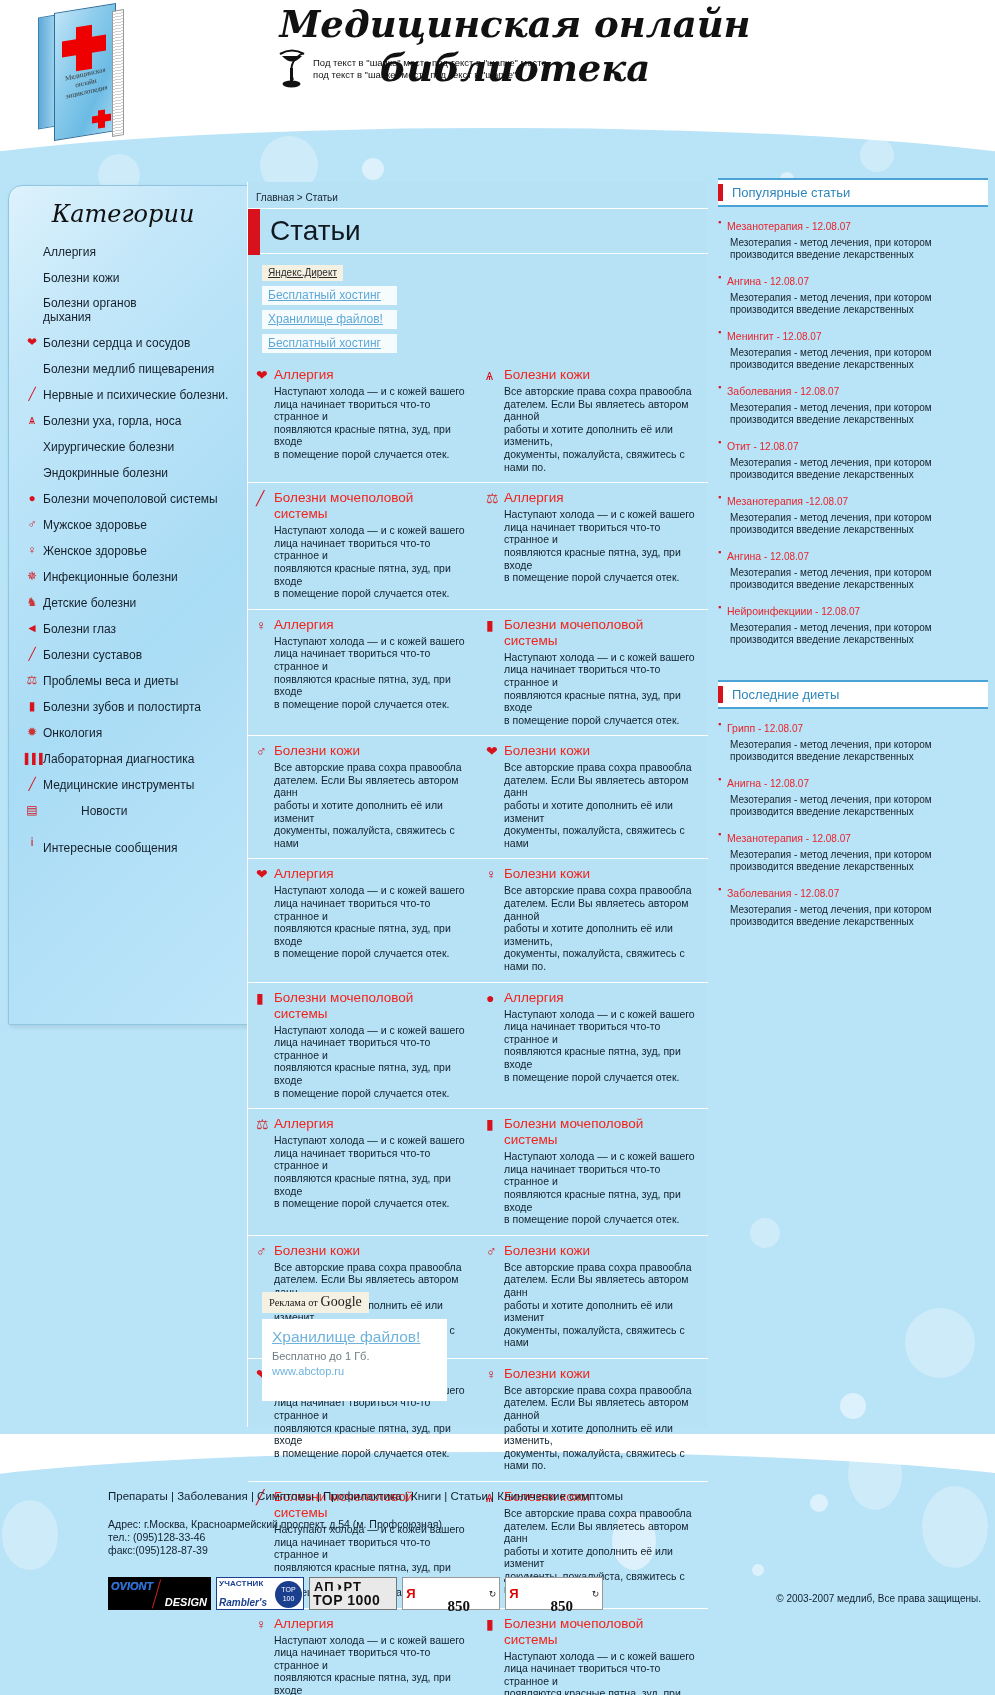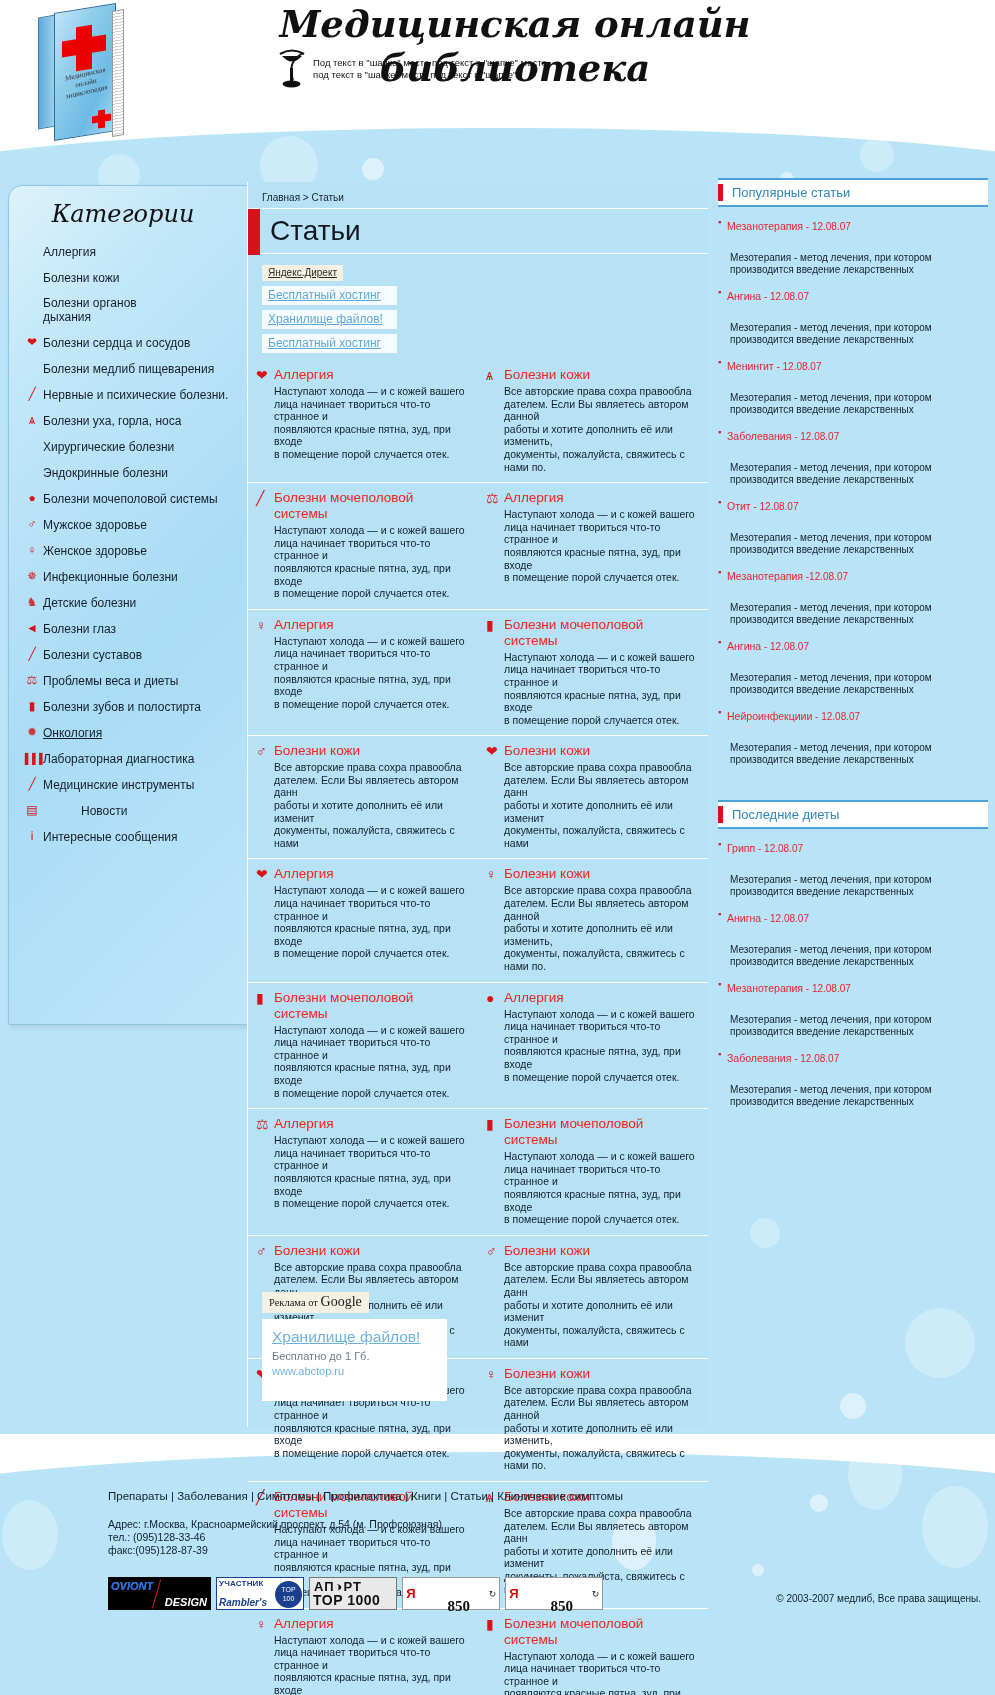--- a/index.html
+++ b/index.html
@@ -58,21 +58,21 @@
   #cat-title { position:absolute; left:0; top:14px; width:228px; text-align:center;
      font-family:"DejaVu Serif", serif; font-style:italic; font-size:24px; color:#111; }
   #cat-list { position:absolute; left:12px; top:58px; width:216px; }
   .cat-item { display:flex; align-items:center; margin-bottom:11px; min-height:15px; cursor:pointer; }
   .cat-ico { width:22px; flex:0 0 22px; text-align:center; font-size:12px; color:#d8121c; line-height:13px;}
   .cat-lab { font-size:12px; color:#15202b; line-height:14px; }
 
   
   #main { position:absolute; left:247px; top:182px; width:460px; height:1245px;
      background:#b7e2f6; border-left:1px solid #ffffff; }
-  #breadcrumb { position:absolute; left:14px; top:10px; font-size:10px; color:#15202b; }
+  #breadcrumb { position:absolute; left:8px; top:10px; font-size:10px; color:#15202b; }
   #title-bar { position:absolute; left:0px; top:26px; width:460px; height:46px; border-top:1px solid #fff; border-bottom:1px solid #fff;}
   #title-accent { position:absolute; left:0px; top:0px; width:12px; height:46px; background:#d8121c; }
   #page-title { position:absolute; left:22px; top:6px; font-size:28px; color:#101820; }
 
   #ads-top { position:absolute; left:14px; top:80px; width:200px; }
   .ad-label { display:inline-block; background:#f4f0e2; border:0; padding:2px 6px 3px 6px;
      font-size:10px; color:#2b2b2b; text-decoration:underline; }
   .ad-link { display:block; background:#f6fbfe; margin-top:5px; padding:2px 6px 3px 6px;
      font-size:12px; color:#5fa9d8; text-decoration:underline; width:135px;}
 
@@ -98,21 +98,21 @@
   .panel-head { background:#ffffff; border-top:2px solid #4aa3d4; border-bottom:2px solid #4aa3d4;
      padding:4px 0 4px 0; display:flex; align-items:center; }
   .panel-accent { width:5px; height:17px; background:#d8121c; margin-right:9px; }
   .panel-title { font-size:13px; color:#2e86bb; }
   .news-list { margin-top:9px; }
   .news-item { margin-bottom:10px; display:flex; }
   .news-bullet { flex:0 0 9px; color:#d8121c; font-size:9px; line-height:13px; }
   .news-body {}
   .news-name { font-size:10.5px; color:#e8242b; }
   .news-date { font-size:10px; color:#e8242b; }
-  .news-desc { font-size:10px; color:#16222c; line-height:12px; margin-top:18px; padding-left:3px;}
+  .news-desc { font-size:10px; color:#16222c; line-height:12px; margin-top:3px; padding-left:3px;}
   .panel-spacer { height:24px; }
 
   
   #footer { position:absolute; left:0; top:1455px; width:995px; height:240px; }
   #foot-nav { position:absolute; left:108px; top:35px; font-size:11.5px; color:#10202c; }
   #foot-nav span.sep { color:#10202c; }
   #foot-addr { position:absolute; left:108px; top:63px; font-size:10.5px; color:#10202c; line-height:13px; white-space:pre-line;}
   #counters { position:absolute; left:108px; top:122px; display:flex; gap:5px; align-items:flex-start;}
   #copyright { position:absolute; right:14px; top:138px; font-size:10px; color:#10202c; }
 
@@ -258,37 +258,37 @@
       <div class="cat-item">
         <span class="cat-ico"><span style="display: inline-block; line-height: 12px; font-size: 12px; color: rgb(204, 51, 51);">⚖</span></span>
         <span class="cat-lab" style="white-space: pre-line;">Проблемы веса и диеты</span>
       </div>
       <div class="cat-item">
         <span class="cat-ico"><span style="display: inline-block; line-height: 12px; font-size: 12px; color: rgb(216, 18, 28);">▮</span></span>
         <span class="cat-lab" style="white-space: pre-line;">Болезни зубов и полостирта</span>
       </div>
       <div class="cat-item">
         <span class="cat-ico"><span style="display: inline-block; line-height: 12px; font-size: 12px; color: rgb(204, 51, 51);">✹</span></span>
-        <span class="cat-lab" style="white-space: pre-line; text-decoration: underline;">Онкология</span>
+        <span class="cat-lab" style="white-space: pre-line;">Онкология</span>
       </div>
       <div class="cat-item">
         <span class="cat-ico"><span style="display: inline-block; line-height: 12px; font-size: 10px; color: rgb(216, 18, 28);">▐▐▐</span></span>
         <span class="cat-lab" style="white-space: pre-line;">Лабораторная диагностика</span>
       </div>
       <div class="cat-item">
         <span class="cat-ico"><span style="display: inline-block; line-height: 12px; font-size: 12px; color: rgb(216, 18, 28);">╱</span></span>
         <span class="cat-lab" style="white-space: pre-line;">Медицинские инструменты</span>
       </div>
       <div class="cat-item">
         <span class="cat-ico"><span style="display: inline-block; line-height: 12px; font-size: 12px; color: rgb(216, 18, 28);">▤</span></span>
         <span class="cat-lab" style="white-space: pre-line; margin-left: 38px;">Новости</span>
       </div>
       <div class="cat-item">
         <span class="cat-ico"><span style="display: inline-block; line-height: 12px; font-size: 12px; color: rgb(216, 18, 28);">ℹ</span></span>
-        <span class="cat-lab" style="white-space: pre-line;">Интересные сообщения</span>
+        <span class="cat-lab" style="white-space: pre-line; margin-top: 12px;">Интересные сообщения</span>
       </div>
     </div>
 </div>
 
 <div id="main">
   <div id="breadcrumb">Главная &gt; Статьи</div>
   <div id="title-bar">
     <div id="title-accent"></div>
     <div id="page-title">Статьи</div>
   </div>

